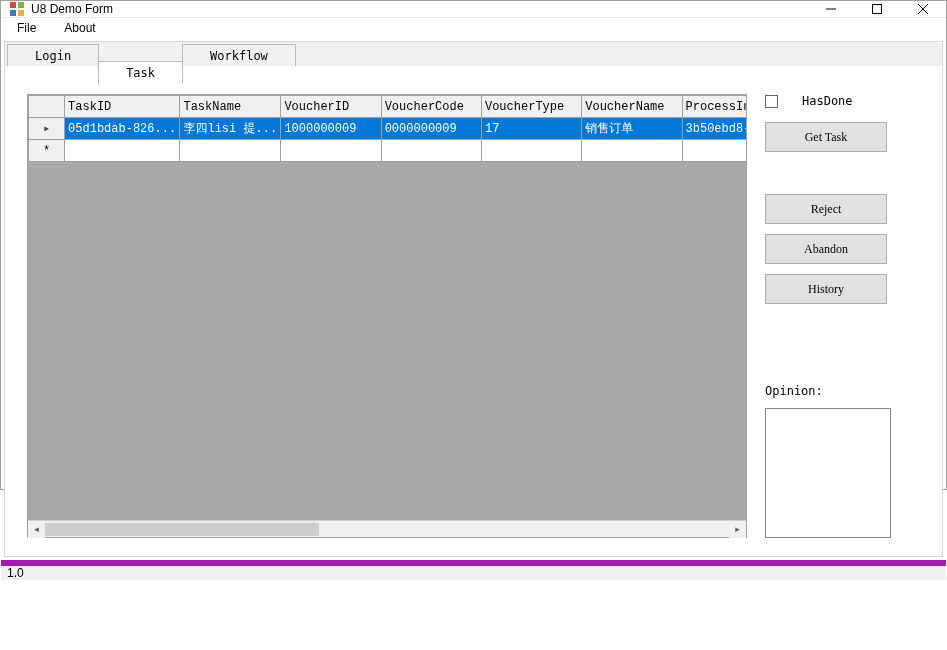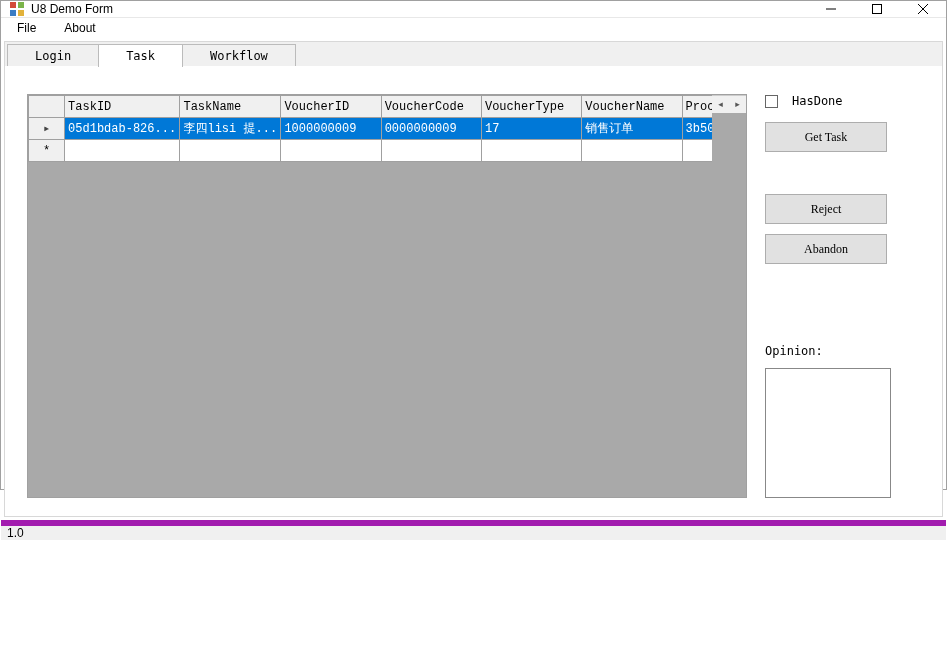--- a/index.html
+++ b/index.html
@@ -86,37 +86,37 @@
   background: #f0f0f0;
   border: 1px solid #bbb;
   border-bottom: none;
   margin-right: -1px;
   height: 22px;
   line-height: 14px;
 }
 .tab.active {
   background: #fff;
   position: relative;
-  top: 1px;
+  top: 18px;
   height: 23px;
 }
 .tab-content {
   flex: 1;
   background: #fff;
   padding: 28px 22px 18px 22px;
   display: flex;
   gap: 18px;
 }
 .grid-wrap {
   width: 720px;
   border: 1px solid #a0a0a0;
   background: #a9a9a9;
   position: relative;
   display: flex;
-  flex-direction: row;
+  flex-direction: column;
 }
 .grid-scroll {
   flex: 1;
   overflow: hidden;
 }
 table.grid {
   border-collapse: collapse;
   width: 770px;
   background: #a9a9a9;
   font-family: "SimSun", "Courier New", monospace;
@@ -179,21 +179,21 @@
 .side-panel {
   flex: 1;
   display: flex;
   flex-direction: column;
   gap: 10px;
   font-family: "SimSun", monospace;
 }
 .checkbox-row {
   display: flex;
   align-items: center;
-  gap: 14px;
+  gap: 24px;
   margin-bottom: 4px;
 }
 .checkbox-box {
   width: 13px; height: 13px;
   border: 1px solid #666;
   background: #fff;
 }
 .wf-button {
   height: 30px;
   border: 1px solid #adadad;
@@ -325,20 +325,21 @@
 
       <div class="side-panel">
         <div class="checkbox-row">
           <span class="checkbox-box"></span>
           <span>HasDone</span>
         </div>
         <div class="wf-button">Get Task</div>
         <div class="spacer"></div>
         <div class="wf-button">Reject</div>
         <div class="wf-button">Abandon</div>
+        <div class="wf-button">History</div>
         <div class="opinion-label">Opinion:</div>
         <div class="opinion-box"></div>
       </div>
 
     </div>
   </div>
 
   <div class="statusbar">
     <span>1.0</span>
   </div>

